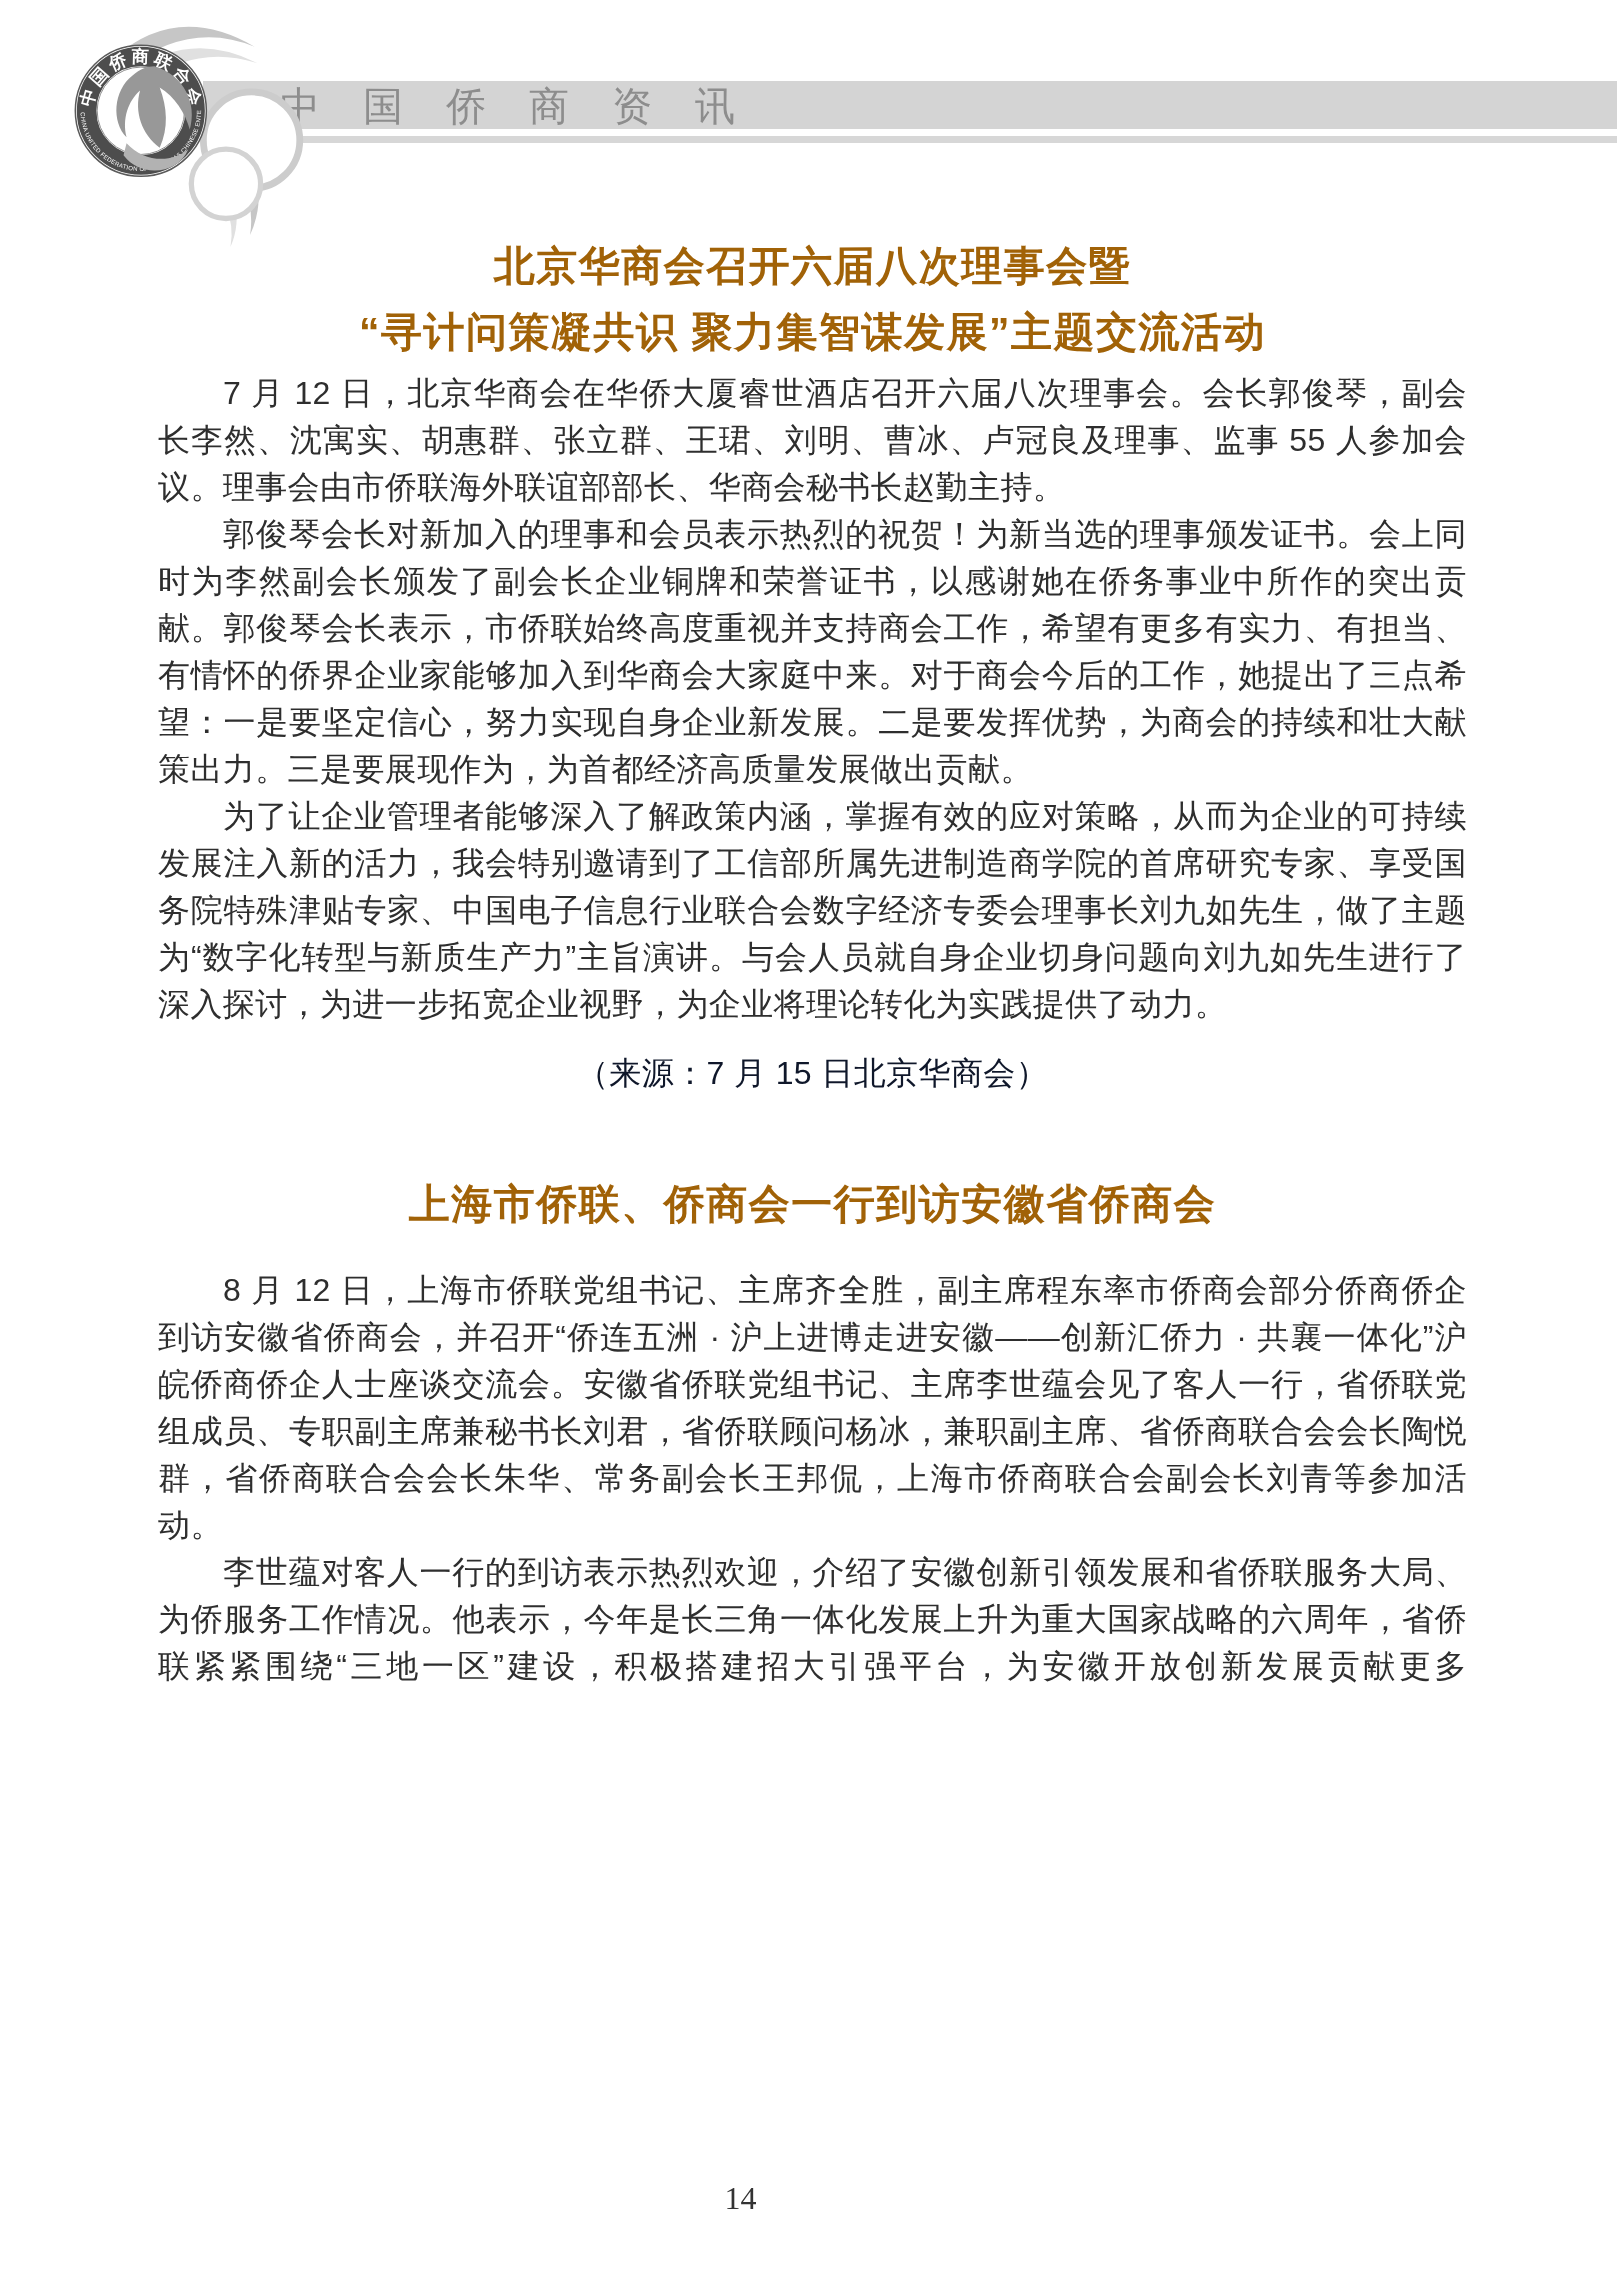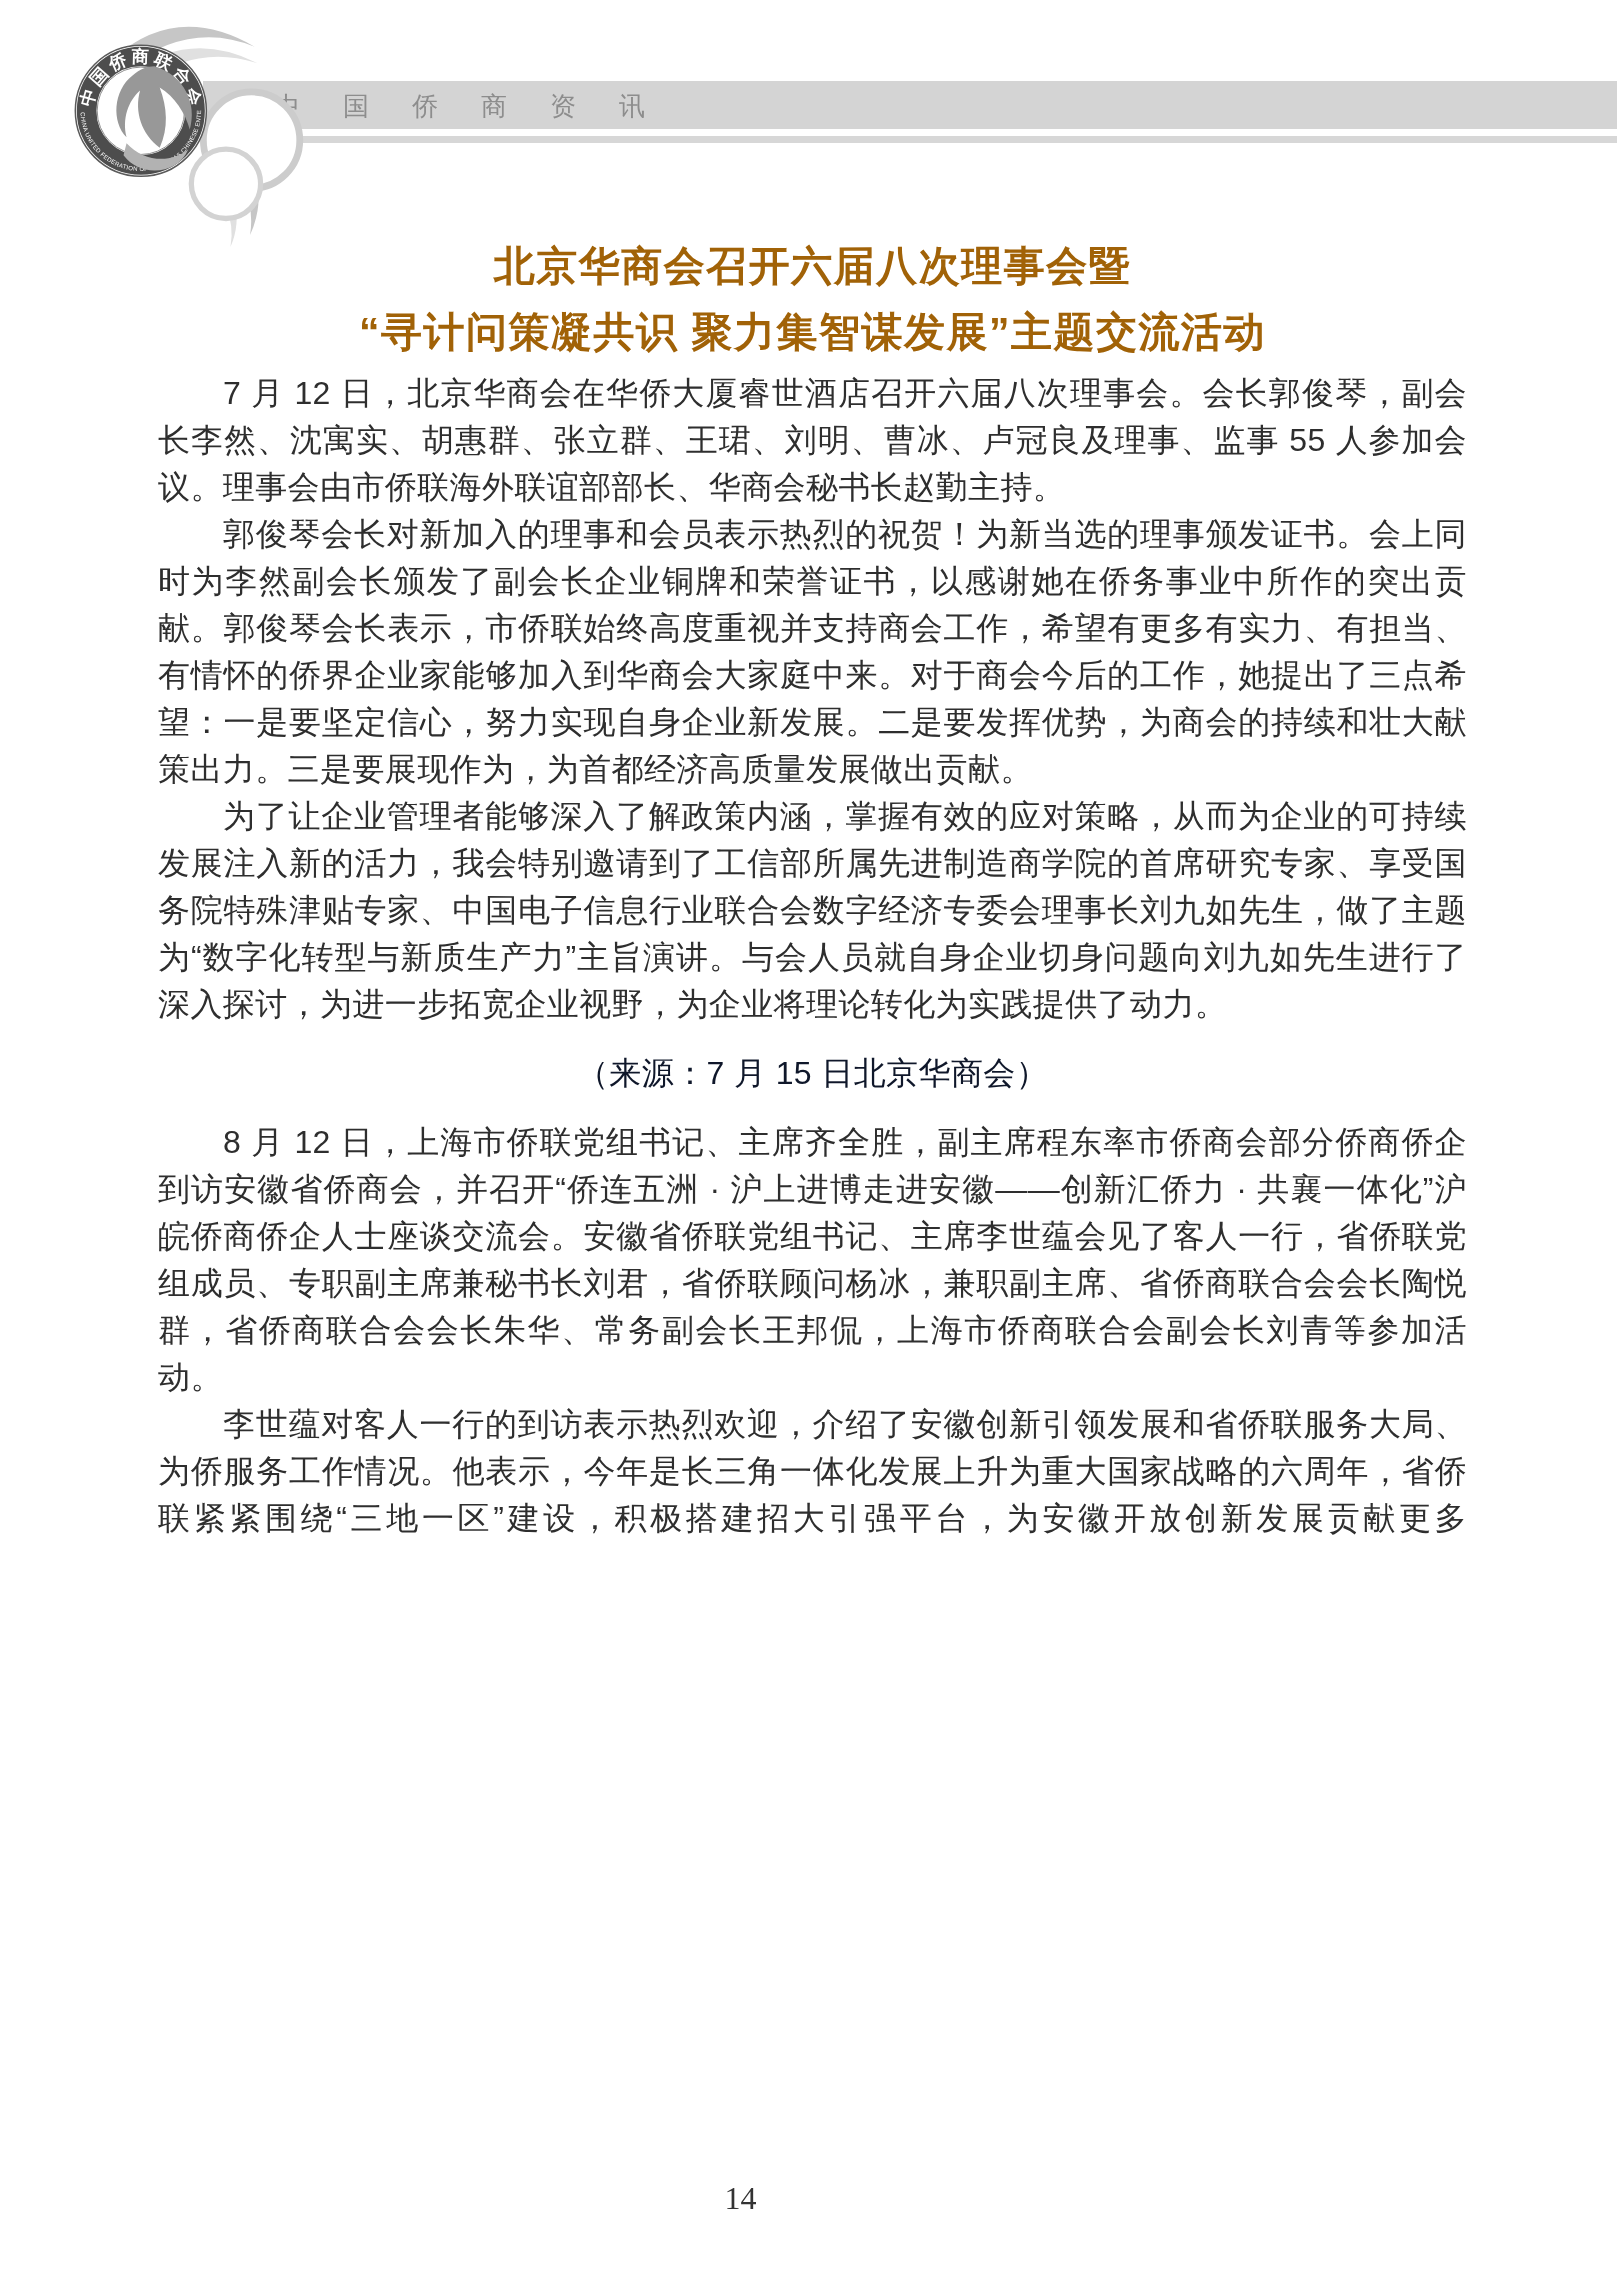--- a/index.html
+++ b/index.html
@@ -12,22 +12,22 @@
   
   .band-main {
     position:absolute; left:203px; right:0; top:81px; height:48px;
     background:#d4d4d4;
   }
   .band-thin {
     position:absolute; left:226px; right:0; top:136px; height:6.8px;
     background:#d7d7d7;
   }
   .band-title {
-    position:absolute; left:274px; top:81px; height:56px; line-height:50px;
-    font-size:26px; color:#8d8d8d; letter-spacing:43px; white-space:nowrap;
+    position:absolute; left:280px; top:81px; height:56px; line-height:50px;
+    font-size:40px; color:#8d8d8d; letter-spacing:43px; white-space:nowrap;
   }
   .logo-svg { position:absolute; left:0; top:0; }
 
   
   .content {
     position:absolute; left:158px; top:233px; width:1309px;
     color:#2e2e2e;
   }
   .article-title {
     margin:0; text-align:center; font-size:41px; line-height:66px;
@@ -101,20 +101,21 @@
       <span>北京华商会召开六届八次理事会暨</span><br>
       <span>“寻计问策凝共识 聚力集智谋发展”主题交流活动</span>
     </h1>
 
     <p class="body-para">7 月 12 日，北京华商会在华侨大厦睿世酒店召开六届八次理事会。会长郭俊琴，副会长李然、沈寓实、胡惠群、张立群、王珺、刘明、曹冰、卢冠良及理事、监事 55 人参加会议。理事会由市侨联海外联谊部部长、华商会秘书长赵勤主持。</p>
     <p class="body-para">郭俊琴会长对新加入的理事和会员表示热烈的祝贺！为新当选的理事颁发证书。会上同时为李然副会长颁发了副会长企业铜牌和荣誉证书，以感谢她在侨务事业中所作的突出贡献。郭俊琴会长表示，市侨联始终高度重视并支持商会工作，希望有更多有实力、有担当、有情怀的侨界企业家能够加入到华商会大家庭中来。对于商会今后的工作，她提出了三点希望：一是要坚定信心，努力实现自身企业新发展。二是要发挥优势，为商会的持续和壮大献策出力。三是要展现作为，为首都经济高质量发展做出贡献。</p>
     <p class="body-para">为了让企业管理者能够深入了解政策内涵，掌握有效的应对策略，从而为企业的可持续发展注入新的活力，我会特别邀请到了工信部所属先进制造商学院的首席研究专家、享受国务院特殊津贴专家、中国电子信息行业联合会数字经济专委会理事长刘九如先生，做了主题为“数字化转型与新质生产力”主旨演讲。与会人员就自身企业切身问题向刘九如先生进行了深入探讨，为进一步拓宽企业视野，为企业将理论转化为实践提供了动力。</p>
 
     <p class="source-line">（来源：7 月 15 日北京华商会）</p>
 
+    <h2 class="article-title title-second">上海市侨联、侨商会一行到访安徽省侨商会</h2>
 
     <p class="body-para">8 月 12 日，上海市侨联党组书记、主席齐全胜，副主席程东率市侨商会部分侨商侨企到访安徽省侨商会，并召开“侨连五洲 · 沪上进博走进安徽——创新汇侨力 · 共襄一体化”沪皖侨商侨企人士座谈交流会。安徽省侨联党组书记、主席李世蕴会见了客人一行，省侨联党组成员、专职副主席兼秘书长刘君，省侨联顾问杨冰，兼职副主席、省侨商联合会会长陶悦群，省侨商联合会会长朱华、常务副会长王邦侃，上海市侨商联合会副会长刘青等参加活动。</p>
     <p class="body-para cont">李世蕴对客人一行的到访表示热烈欢迎，介绍了安徽创新引领发展和省侨联服务大局、为侨服务工作情况。他表示，今年是长三角一体化发展上升为重大国家战略的六周年，省侨联紧紧围绕“三地一区”建设，积极搭建招大引强平台，为安徽开放创新发展贡献更多</p>
 
   </main>
 
   <div class="page-number">14</div>
 
 </div>
 

